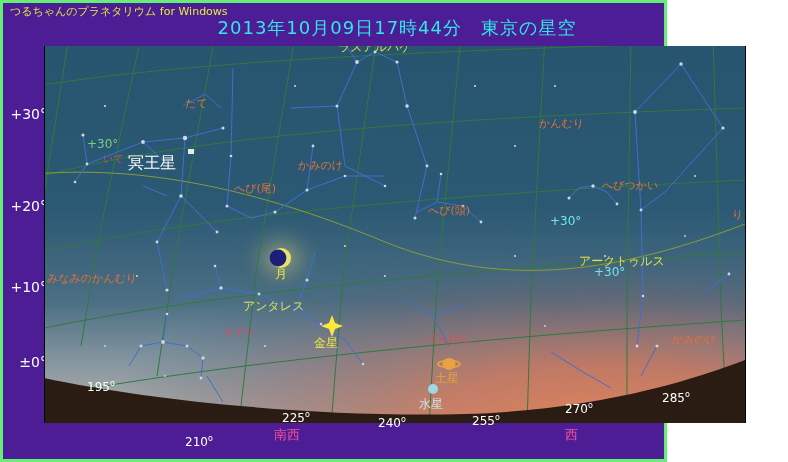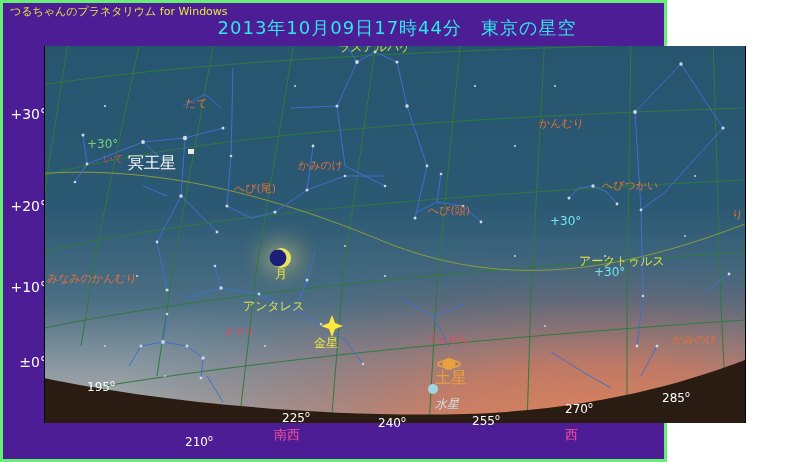--- a/index.html
+++ b/index.html
@@ -48,21 +48,21 @@
   }
   #sky-svg{position:absolute;left:0;top:0;}
 
   
   .sky-label{position:absolute;white-space:nowrap;line-height:12px;}
   .lbl-const{color:#e8703a;font-size:11px;}
   .lbl-zodiac{color:#e8455c;font-size:10px;}
   .lbl-star{color:#e0e04a;font-size:12px;}
   .lbl-planet-w{color:#ffffff;font-size:16px;}
   .lbl-planet-y{color:#eaea40;font-size:12px;}
-  .lbl-planet-o{color:#e8a13a;font-size:16px;}
+  .lbl-planet-o{color:#e8a13a;font-size:12px;}
   .lbl-planet-c{color:#cfe9ee;font-size:12px;}
   .lbl-grid{color:#6fe6f0;font-size:12px;}
   .lbl-grid-g{color:#7ad07a;font-size:12px;}
 </style>
 </head>
 <body>
 
 <div id="app">
 
   <div id="app-title">つるちゃんのプラネタリウム for Windows</div>
@@ -280,21 +280,21 @@
     <div class="sky-label lbl-zodiac" style="left:383px;top:287px;">てんびん</div>
 
     <div class="sky-label lbl-star" style="left:293px;top:-5px;">ラスアルハゲ</div>
     <div class="sky-label lbl-star" style="left:198px;top:254px;">アンタレス</div>
     <div class="sky-label lbl-star" style="left:534px;top:209px;">アークトゥルス</div>
 
     <div class="sky-label lbl-planet-w" style="left:83px;top:111px;">冥王星</div>
     <div class="sky-label lbl-planet-y" style="left:230px;top:222px;">月</div>
     <div class="sky-label lbl-planet-y" style="left:269px;top:291px;">金星</div>
     <div class="sky-label lbl-planet-o" style="left:390px;top:326px;">土星</div>
-    <div class="sky-label lbl-planet-c" style="left:390px;top:352px;font-style:italic;">水星</div>
+    <div class="sky-label lbl-planet-c" style="left:374px;top:352px;">水星</div>
 
     <div class="sky-label lbl-grid-g" style="left:42px;top:92px;">+30°</div>
     <div class="sky-label lbl-grid" style="left:505px;top:169px;">+30°</div>
     <div class="sky-label lbl-grid" style="left:549px;top:220px;">+30°</div>
   </div>
 
   <div class="az-label" style="left:84px;top:374px;"><span>195</span><sup>o</sup></div>
   <div class="az-label" style="left:182px;top:393px;margin-top:36px;"><span>210</span><sup>o</sup></div>
   <div class="az-label" style="left:279px;top:405px;"><span>225</span><sup>o</sup></div>
   <div class="az-label" style="left:375px;top:410px;"><span>240</span><sup>o</sup></div>

